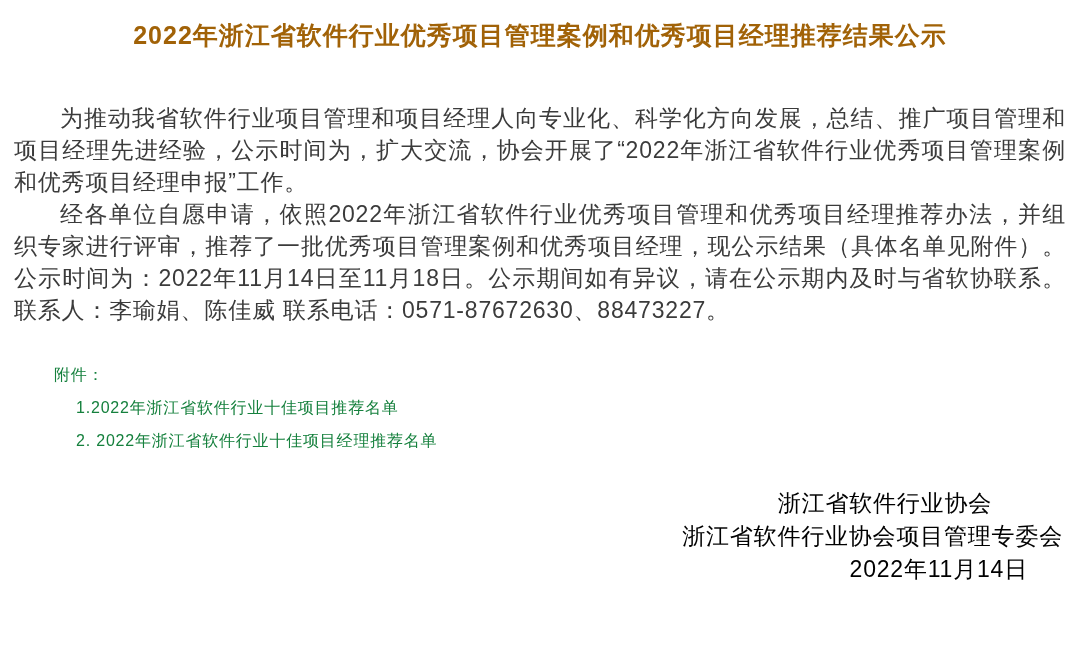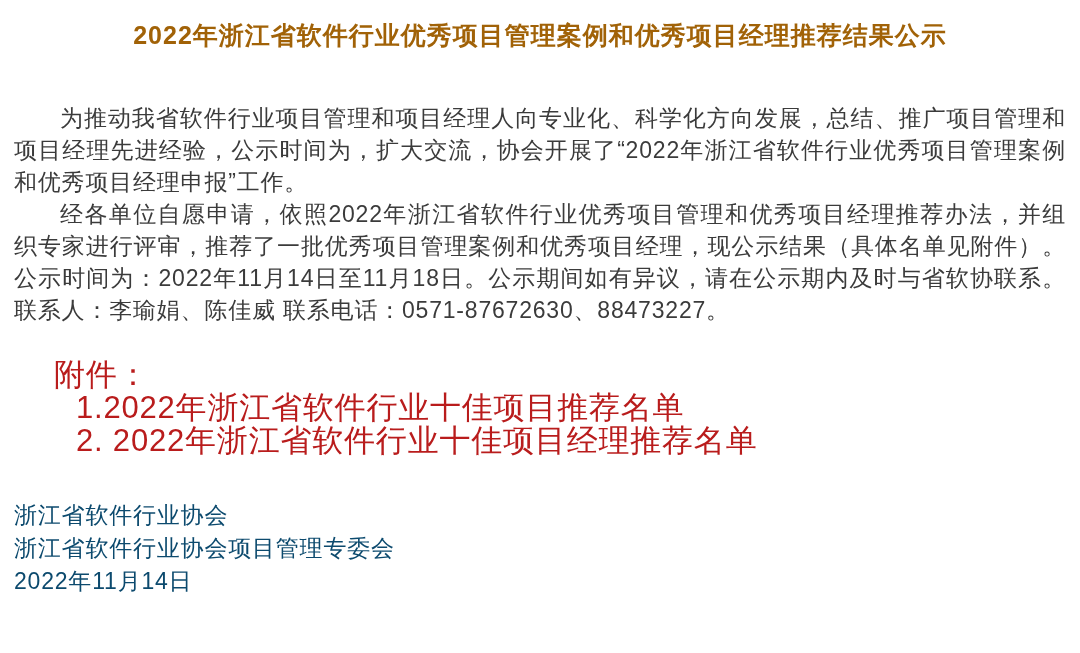--- a/index.html
+++ b/index.html
@@ -45,37 +45,37 @@
     margin: 0;
     font-size: 23px;
     line-height: 32px;
     color: #3b3b3b;
     text-align: justify;
     text-indent: 2em;
     letter-spacing: 0.8px;
   }
   .attachments {
     margin-top: 32px;
-    font-size: 31px;
+    font-size: 16px;
     line-height: 33px;
-    color: #b91c1c;
+    color: #15803d;
     letter-spacing: 0.8px;
   }
   .attachments .label {
     margin-left: 40px;
   }
   .attachments .item {
     margin-left: 62px;
   }
   .signature {
-    margin-top: 42px;
+    margin-top: 30px;
     font-size: 23px;
     line-height: 33px;
-    color: #0c4a6e;
-    text-align: left;
+    color: #000000;
+    text-align: right;
     letter-spacing: 0.8px;
   }
   .sig-0 { padding-right: 74px; }
   .sig-1 { padding-right: 3px; }
   .sig-2 { padding-right: 38px; }
 </style>
 </head>
 <body>
 
 <div class="article">

